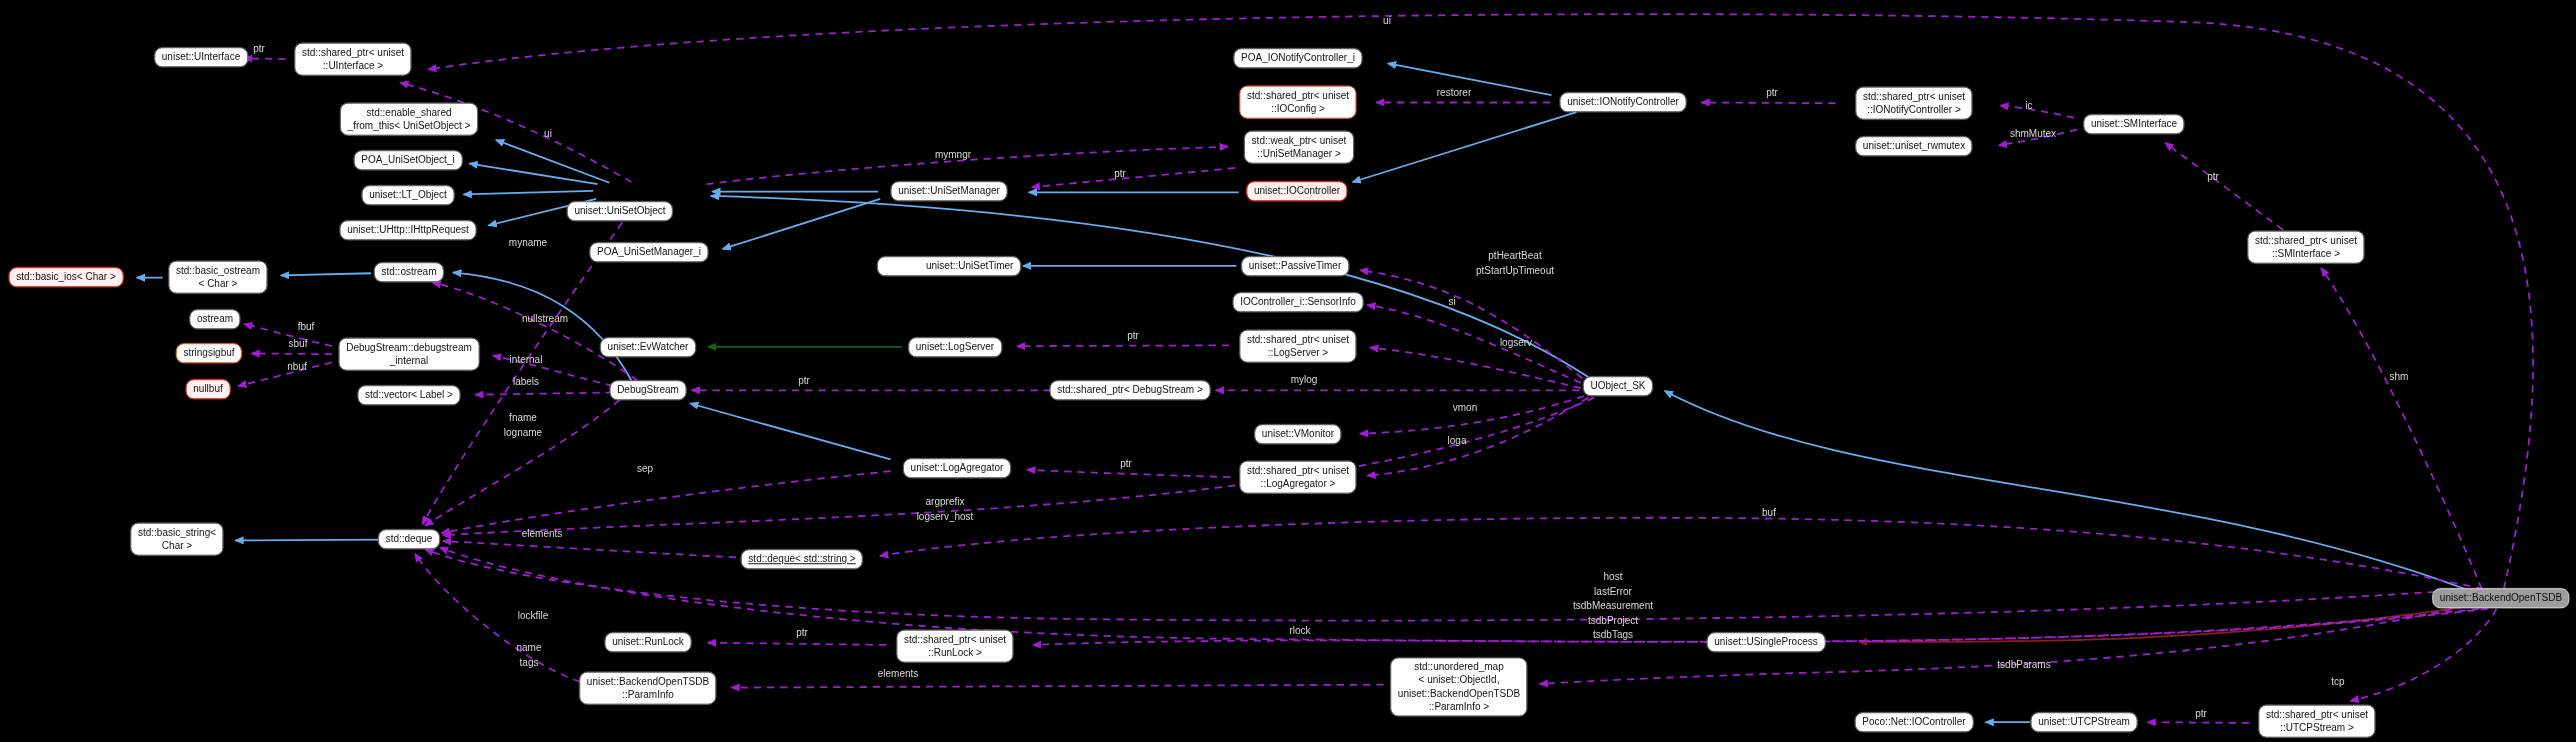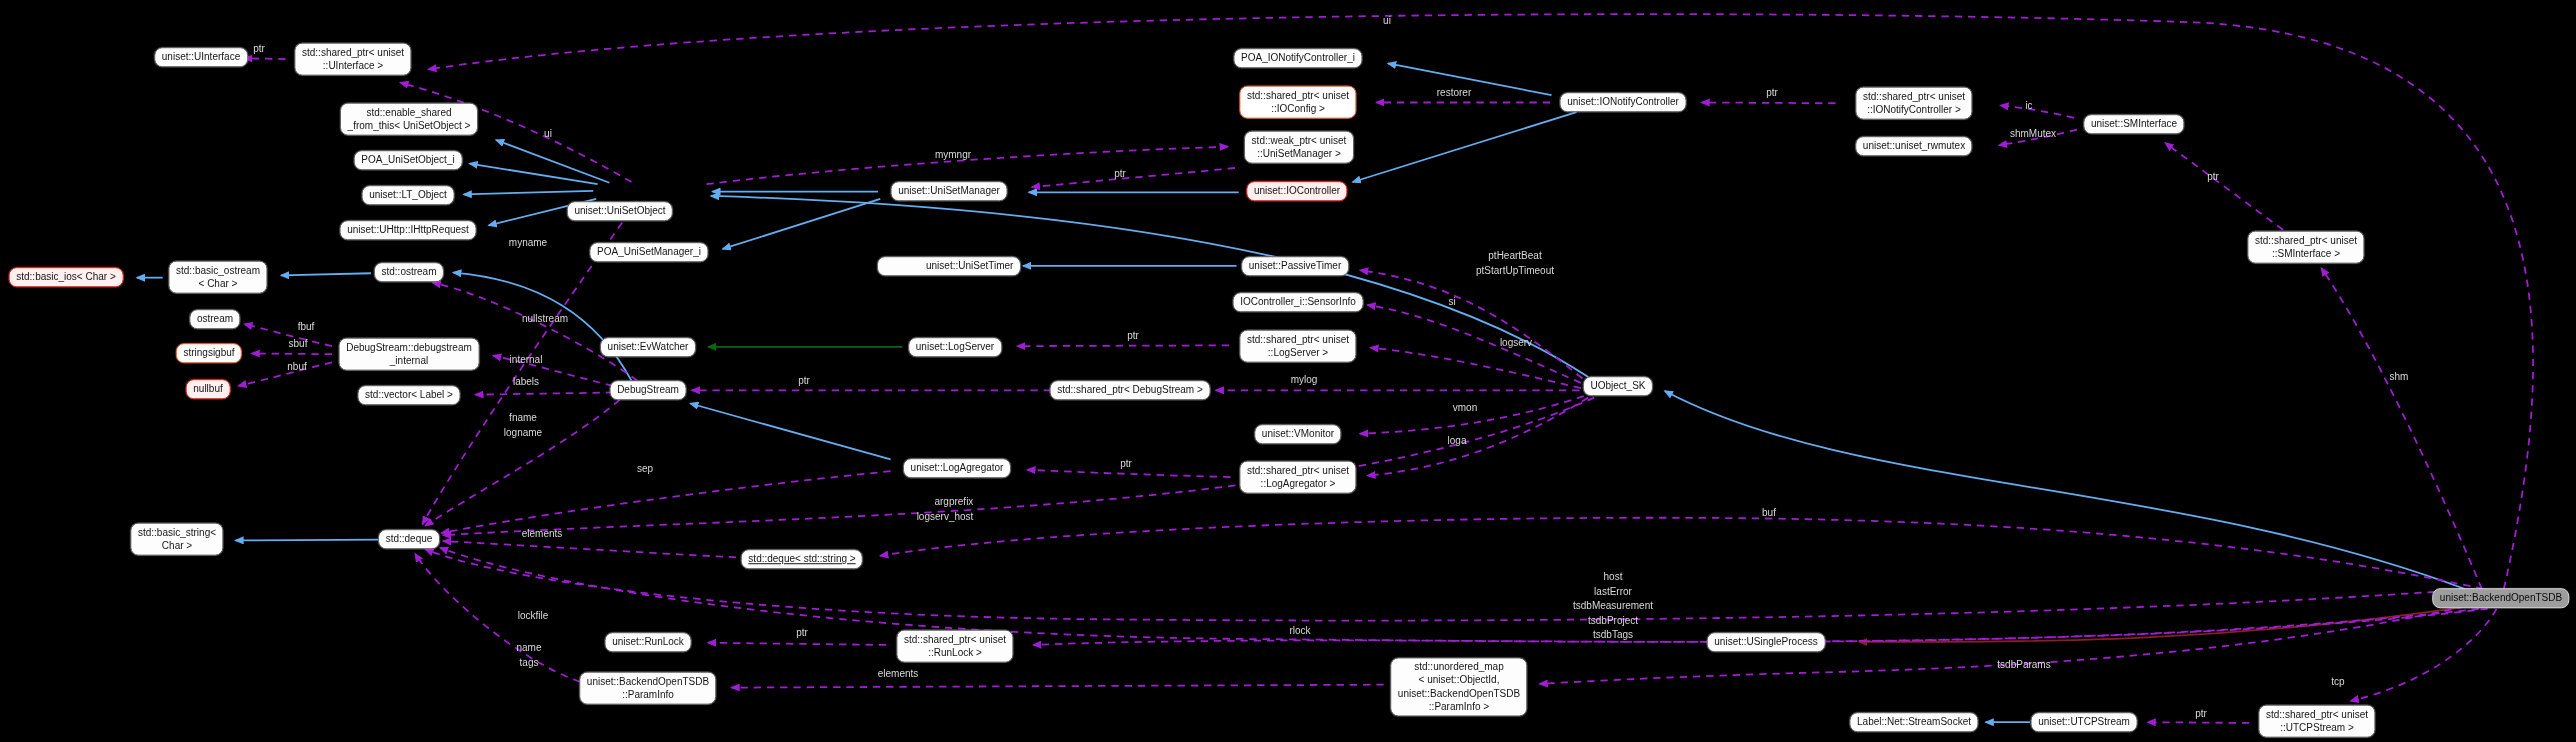--- a/index.html
+++ b/index.html
@@ -159,21 +159,21 @@
       <div class="node" style="left: 955px; top: 646px;">std::shared_ptr&lt; uniset
 ::RunLock &gt;</div>
       <div class="node" style="left: 648px; top: 688px;">uniset::BackendOpenTSDB
 ::ParamInfo</div>
       <div class="node" style="left: 1459px; top: 687px;">std::unordered_map
 &lt; uniset::ObjectId,
 uniset::BackendOpenTSDB
 ::ParamInfo &gt;</div>
       <div class="node" style="left: 1766px; top: 642px;">uniset::USingleProcess</div>
       <div class="node selected" style="left: 2501px; top: 598px;">uniset::BackendOpenTSDB</div>
-      <div class="node" style="left: 1914px; top: 722px;">Label::Net::StreamSocket</div>
+      <div class="node" style="left: 1914px; top: 722px;">Poco::Net::IOController</div>
       <div class="node" style="left: 2084px; top: 722px;">uniset::UTCPStream</div>
       <div class="node" style="left: 2317px; top: 721px;">std::shared_ptr&lt; uniset
 ::UTCPStream &gt;</div>
     </div>
   <div id="edge-labels">
       <div class="edge-label" style="left: 259px; top: 49px;">ptr</div>
       <div class="edge-label" style="left: 548px; top: 134px;">ui</div>
       <div class="edge-label" style="left: 1387px; top: 20.6px;">ui</div>
       <div class="edge-label" style="left: 953px; top: 155px;">mymngr</div>
       <div class="edge-label" style="left: 1120px; top: 174px;">ptr</div>
@@ -186,21 +186,21 @@
       <div class="edge-label" style="left: 1515px; top: 263px;">ptHeartBeat
 ptStartUpTimeout</div>
       <div class="edge-label" style="left: 1452px; top: 302px;">si</div>
       <div class="edge-label" style="left: 1516px; top: 343px;">logserv</div>
       <div class="edge-label" style="left: 1133px; top: 336px;">ptr</div>
       <div class="edge-label" style="left: 1304px; top: 380px;">mylog</div>
       <div class="edge-label" style="left: 804px; top: 381px;">ptr</div>
       <div class="edge-label" style="left: 1465px; top: 408px;">vmon</div>
       <div class="edge-label" style="left: 1457px; top: 441px;">loga</div>
       <div class="edge-label" style="left: 1126px; top: 464px;">ptr</div>
-      <div class="edge-label" style="left: 945px; top: 509px; text-align: right;">argprefix
+      <div class="edge-label" style="left: 945px; top: 509px;">argprefix
 logserv_host</div>
       <div class="edge-label" style="left: 645px; top: 469px;">sep</div>
       <div class="edge-label" style="left: 542px; top: 534px;">elements</div>
       <div class="edge-label" style="left: 1613px; top: 606px;">host
 lastError
 tsdbMeasurement
 tsdbProject
 tsdbTags</div>
       <div class="edge-label" style="left: 1769px; top: 513px;">buf</div>
       <div class="edge-label" style="left: 802px; top: 633px;">ptr</div>

